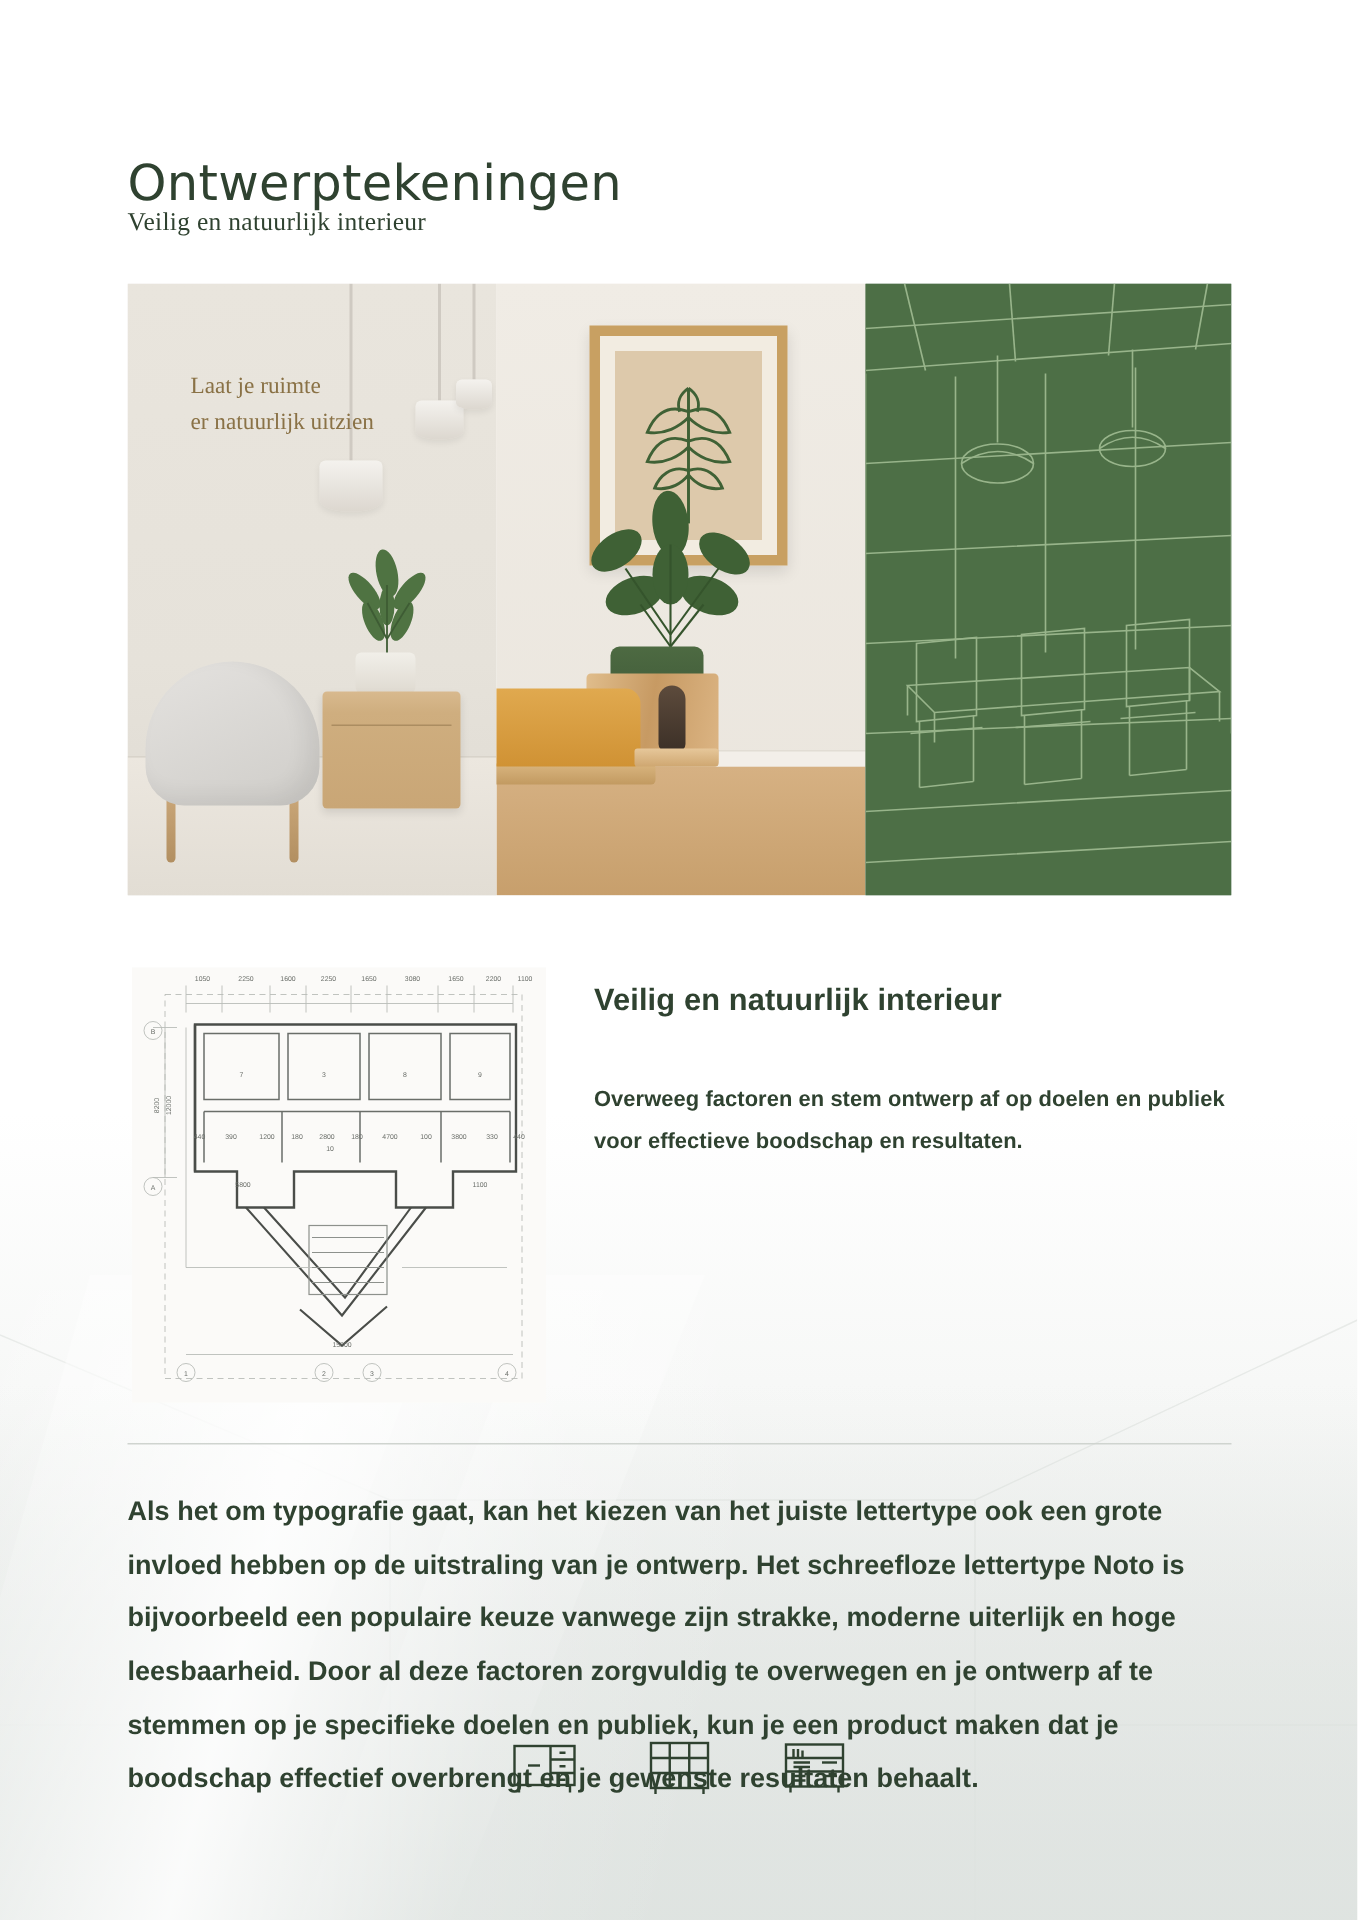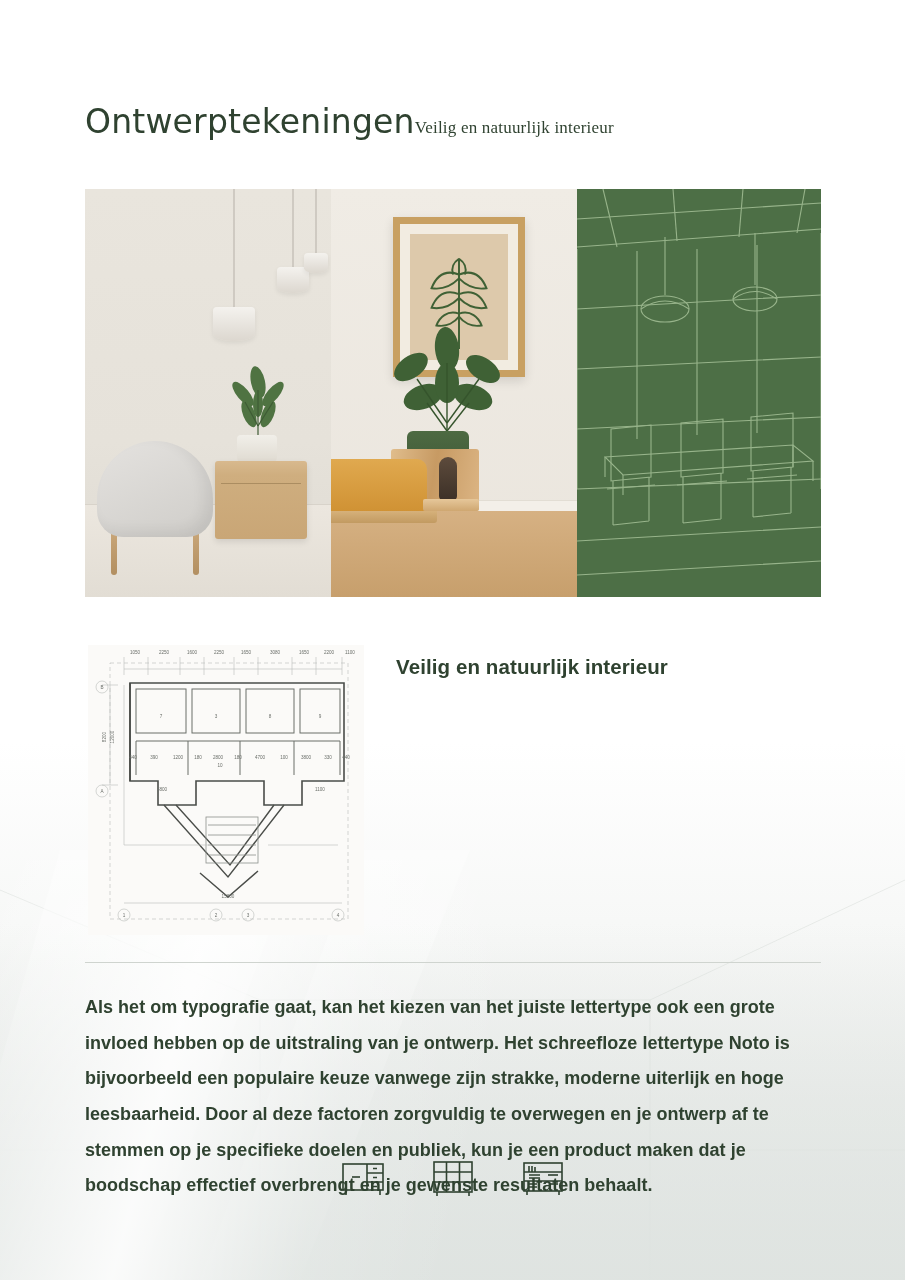--- a/index.html
+++ b/index.html
@@ -47,21 +47,22 @@
   }
 
   
   .header {
     position: absolute;
     top: 105px;
     left: 85px;
     right: 83px;
     display: flex;
     align-items: baseline;
-    justify-content: flex-start;
+    justify-content: flex-end;
+    flex-direction: column;
   }
   .title {
     font-family: "DejaVu Sans", sans-serif;
     font-size: 33px;
     font-weight: 400;
     color: #2f4230;
     letter-spacing: 0.2px;
     line-height: 1;
   }
   .subtitle {
@@ -306,20 +307,24 @@
         <div class="p1-wall"></div>
         <div class="p1-floor"></div>
 
         <div class="lamp-cord" style="left:148px;height:118px;"></div>
         <div class="lamp-shade" style="left:128px;top:118px;width:42px;height:34px;"></div>
         <div class="lamp-cord" style="left:207px;height:78px;"></div>
         <div class="lamp-shade" style="left:192px;top:78px;width:32px;height:26px;"></div>
         <div class="lamp-cord" style="left:230px;height:64px;"></div>
         <div class="lamp-shade" style="left:219px;top:64px;width:24px;height:20px;"></div>
 
+        <div class="p1-text">
+          <div>Laat je ruimte</div>
+          <div>er natuurlijk uitzien</div>
+        </div>
 
         <svg class="plant-leaves" viewBox="0 0 70 78">
           <g fill="#4f7342">
             <ellipse cx="35" cy="18" rx="7" ry="16" transform="rotate(-12 35 18)"></ellipse>
             <ellipse cx="20" cy="30" rx="6" ry="15" transform="rotate(-40 20 30)"></ellipse>
             <ellipse cx="50" cy="30" rx="6" ry="15" transform="rotate(40 50 30)"></ellipse>
             <ellipse cx="26" cy="50" rx="6" ry="14" transform="rotate(-22 26 50)"></ellipse>
             <ellipse cx="45" cy="50" rx="6" ry="14" transform="rotate(22 45 50)"></ellipse>
             <ellipse cx="35" cy="40" rx="5" ry="13"></ellipse>
           </g>
@@ -526,20 +531,21 @@
           <text x="36" y="272">1</text>
             <text x="128" y="272">2</text>
             <text x="160" y="272">3</text>
             <text x="250" y="272">4</text>
         </g>
       </svg>
     </div>
 
     <div class="mid-text">
       <h2 class="mid-title">Veilig en natuurlijk interieur</h2>
+      <p class="mid-body">Overweeg factoren en stem ontwerp af op doelen en publiek voor effectieve boodschap en resultaten.</p>
     </div>
 
     <div class="divider"></div>
 
     <div class="bottom-text">Als het om typografie gaat, kan het kiezen van het juiste lettertype ook een grote invloed hebben op de uitstraling van je ontwerp. Het schreefloze lettertype Noto is bijvoorbeeld een populaire keuze vanwege zijn strakke, moderne uiterlijk en hoge leesbaarheid. Door al deze factoren zorgvuldig te overwegen en je ontwerp af te stemmen op je specifieke doelen en publiek, kun je een product maken dat je boodschap effectief overbrengt en je gewenste resultaten behaalt.</div>
 
     <div class="footer-icons">
       <svg width="46" height="40" viewBox="0 0 46 40">
         <g stroke="#2f4230" stroke-width="1.6" fill="none">
           <rect x="3" y="6" width="40" height="26"></rect>

